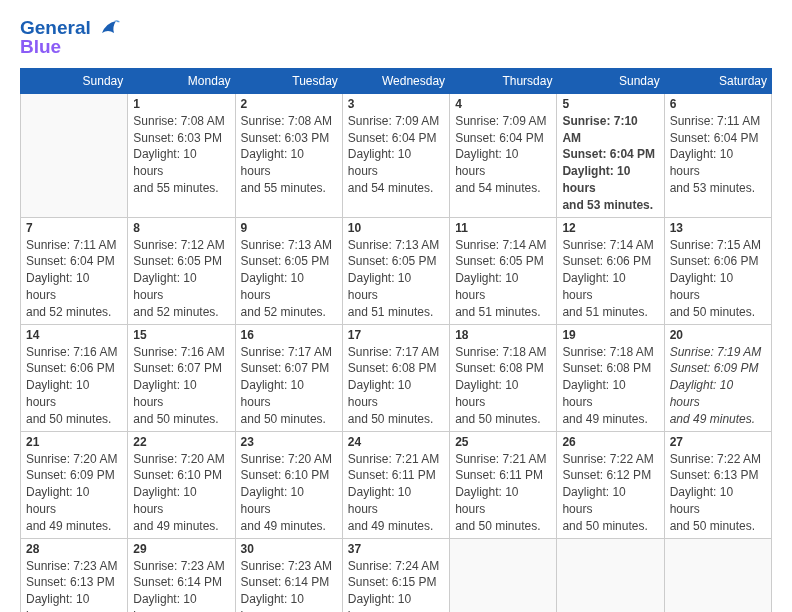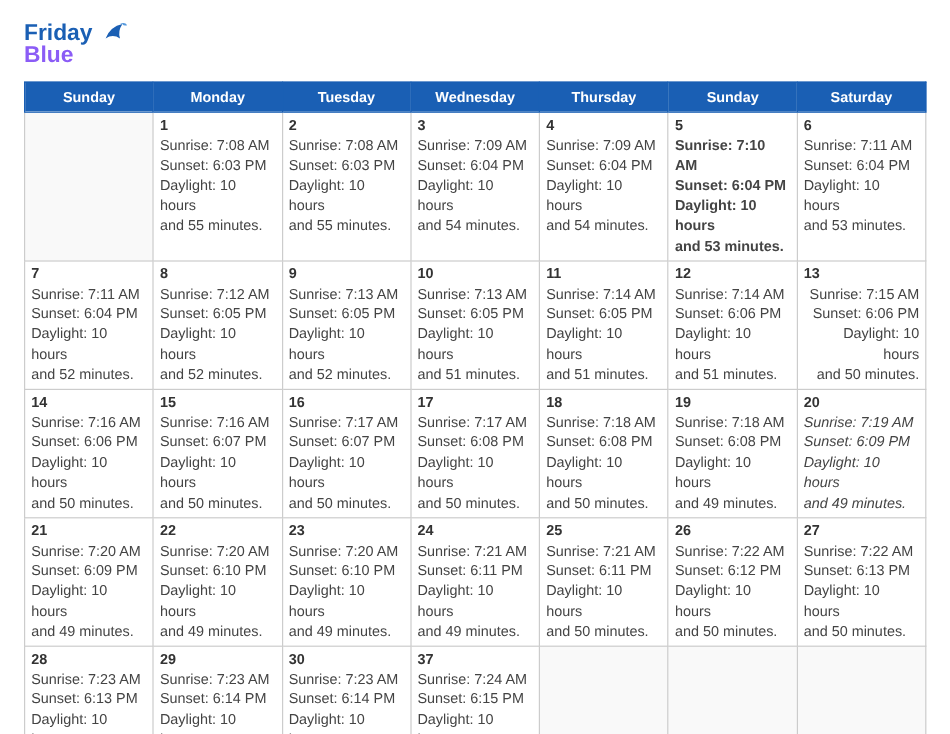--- a/index.html
+++ b/index.html
@@ -42,23 +42,23 @@
     }
     .calendar {
       width: 100%;
       border-collapse: collapse;
       flex: 1;
     }
     .calendar th {
       background-color: #1a5fb4;
       color: #fff;
       font-size: 12px;
-      font-weight: bold;
+      font-weight: normal;
       padding: 5px 4px;
-      text-align: center;
+      text-align: right;
       border: 1px solid #1a5fb4;
     }
     .calendar td {
       border: 1px solid #ccc;
       vertical-align: top;
       padding: 3px 5px;
       font-size: 9.5px;
       color: #333;
       width: calc(100% / 7);
       height: 88px;
@@ -84,21 +84,21 @@
   </style>
 </head>
 <body>
 
 <div class="page">
   <div class="header">
     <div class="logo">
       <div>
         <div style="display:flex;align-items:center;">
           <div style="font-size:19px;font-weight:bold;color:#333;line-height:1.1;">
-            <span style="color:#1a5fb4;">Friday</span>
+            <span style="color:#1a5fb4;">General</span>
             <svg width="22" height="18" viewBox="0 0 22 18" style="vertical-align:middle;margin-left:2px;margin-bottom:2px;">
               <path d="M4 14 Q8 4 18 2 Q14 8 16 14 Q10 10 4 14Z" fill="#1a5fb4"></path>
               <path d="M16 2 Q20 0 22 3 Q19 4 18 2Z" fill="#5599dd"></path>
             </svg>
           </div>
         </div>
         <div style="font-size:19px;font-weight:bold;color:#8b5cf6;line-height:1.1;margin-top:-2px;">Blue</div>
       </div>
     </div>
     <div class="title-section">
@@ -203,21 +203,21 @@
           </td>
           <td>
             <span class="day-number">12</span>
             <div class="day-info" style="white-space: pre-line;">Sunrise: 7:14 AM
 Sunset: 6:06 PM
 Daylight: 10 hours
 and 51 minutes.</div>
           </td>
           <td>
             <span class="day-number">13</span>
-            <div class="day-info" style="white-space: pre-line; text-align: right;">Sunrise: 7:15 AM
+            <div class="day-info" style="white-space: pre-line;">Sunrise: 7:15 AM
 Sunset: 6:06 PM
 Daylight: 10 hours
 and 50 minutes.</div>
           </td>
         </tr>
         <tr>
           <td>
             <span class="day-number">14</span>
             <div class="day-info" style="white-space: pre-line;">Sunrise: 7:16 AM
 Sunset: 6:06 PM

